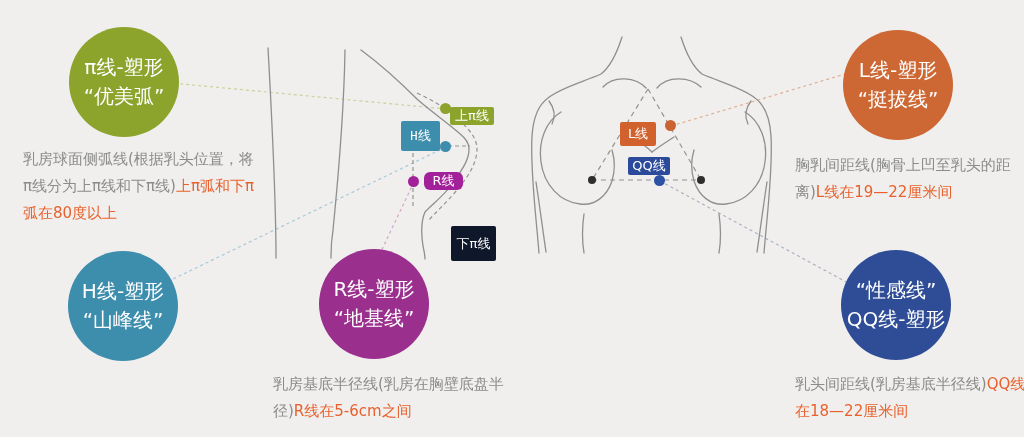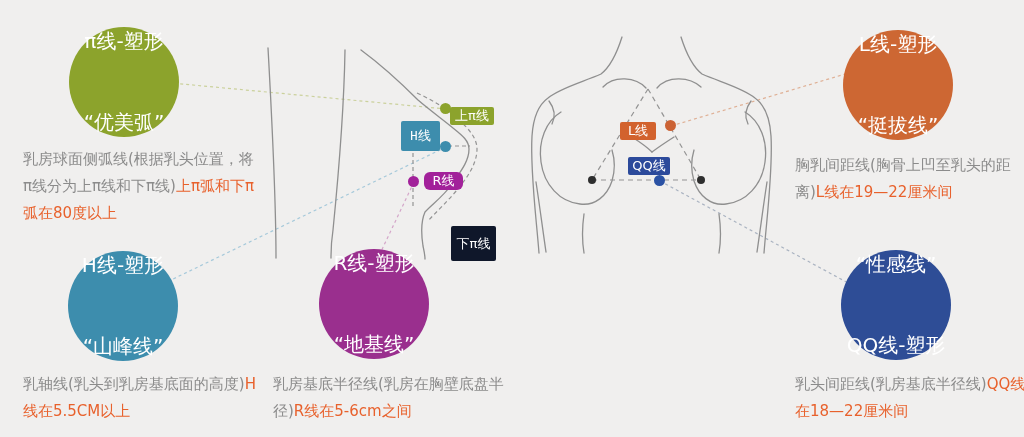--- a/index.html
+++ b/index.html
@@ -4,21 +4,21 @@
 <style>
   html,body{margin:0;padding:0;}
   .stage{
     position:relative;width:1024px;height:437px;overflow:hidden;
     background:var(--bg,#f0efee);
     font-family:"DejaVu Sans","Liberation Sans",sans-serif;
   }
   .stage svg{position:absolute;left:0;top:0;}
   .big-circle{
     position:absolute;width:110px;height:110px;border-radius:50%;
-    color:#fff;display:flex;flex-direction:column;align-items:center;justify-content:space-between;
+    color:#fff;display:flex;flex-direction:column;align-items:center;justify-content:center;
     text-align:center;
   }
   .big-circle .cline{font-size:20px;line-height:29px;white-space:nowrap;}
   .tag{
     position:absolute;color:#fff;font-size:13px;border-radius:2px;
     display:flex;align-items:center;justify-content:center;white-space:nowrap;
   }
   .dot{position:absolute;border-radius:50%;}
   .para{position:absolute;font-size:15px;line-height:27px;color:var(--gray,#8b8b8b);}
   .para-line{white-space:nowrap;}
@@ -91,39 +91,35 @@
   </div>
   <div class="big-circle" style="left: 841px; top: 250px; background: rgb(46, 77, 150);">
     <div class="cline">“性感线”</div>
     <div class="cline">QQ线-塑形</div>
   </div>
 
   <div class="tag" style="left: 450px; top: 87px; width: 44px; height: 18px; background: rgb(140, 163, 44); margin-top: 20px;">上π线</div>
   <div class="tag" style="left: 401px; top: 121px; width: 39px; height: 30px; background: rgb(61, 141, 173); font-family: Liberation Mono, monospace;">H线</div>
   <div class="tag" style="left: 424px; top: 172px; width: 39px; height: 18px; background: rgb(162, 33, 154); border-radius: 6px;">R线</div>
   <div class="tag" style="left: 451px; top: 226px; width: 45px; height: 35px; background: #0f172a;">下π线</div>
-  <div class="tag" style="left: 620px; top: 122px; width: 36px; height: 18px; background: rgb(210, 98, 45);">L线</div>
+  <div class="tag" style="left: 620px; top: 122px; width: 36px; height: 24px; background: rgb(210, 98, 45);">L线</div>
   <div class="tag" style="left: 628px; top: 157px; width: 42px; height: 18px; background: rgb(44, 74, 155);">QQ线</div>
 
   <div class="dot" style="left: 440px; top: 103px; width: 11px; height: 11px; background: rgb(140, 163, 44);"></div>
   <div class="dot" style="left: 440px; top: 141px; width: 11px; height: 11px; background: rgb(61, 141, 173);"></div>
   <div class="dot" style="left: 408px; top: 176px; width: 11px; height: 11px; background: rgb(162, 33, 154);"></div>
   <div class="dot" style="left: 665px; top: 120px; width: 11px; height: 11px; background: rgb(203, 98, 52);"></div>
   <div class="dot" style="left: 654px; top: 175px; width: 11px; height: 11px; background: rgb(43, 82, 164);"></div>
   <div class="dot" style="left: 588px; top: 176px; width: 8px; height: 8px; background: rgb(46, 46, 46);"></div>
   <div class="dot" style="left: 697px; top: 176px; width: 8px; height: 8px; background: rgb(46, 46, 46);"></div>
 
   <div class="para" style="left:23px;top:146px;">
       <div class="para-line"><span class="seg">乳房球面侧弧线(根据乳头位置，将</span></div>
       <div class="para-line"><span class="seg">π线分为上π线和下π线)</span><span class="seg accent">上π弧和下π</span></div>
       <div class="para-line"><span class="seg accent">弧在80度以上</span></div>
-    </div>
-  <div class="para" style="left:23px;top:371px;">
-      <div class="para-line"><span class="seg">乳轴线(乳头到乳房基底面的高度)</span><span class="seg accent">H</span></div>
-      <div class="para-line"><span class="seg accent">线在5.5CM以上</span></div>
     </div>
   <div class="para" style="left:273px;top:371px;">
       <div class="para-line"><span class="seg">乳房基底半径线(乳房在胸壁底盘半</span></div>
       <div class="para-line"><span class="seg">径)</span><span class="seg accent">R线在5-6cm之间</span></div>
     </div>
   <div class="para" style="left:795px;top:152px;">
       <div class="para-line"><span class="seg">胸乳间距线(胸骨上凹至乳头的距</span></div>
       <div class="para-line"><span class="seg">离)</span><span class="seg accent">L线在19—22厘米间</span></div>
     </div>
   <div class="para" style="left:795px;top:371px;">

